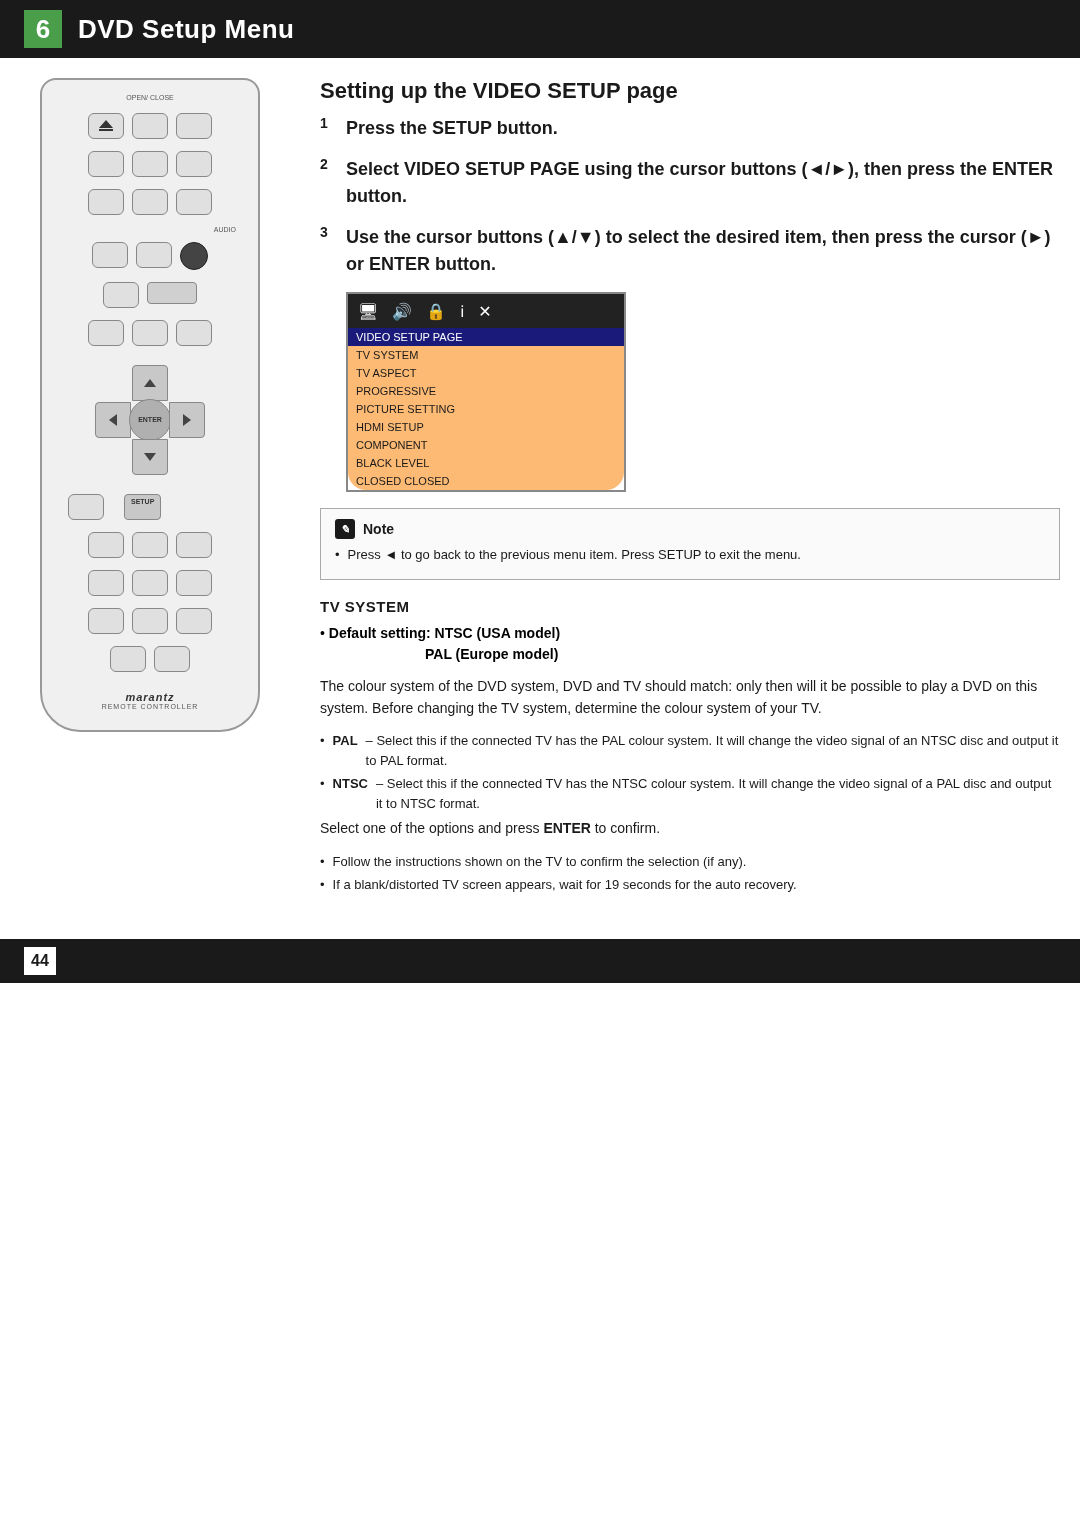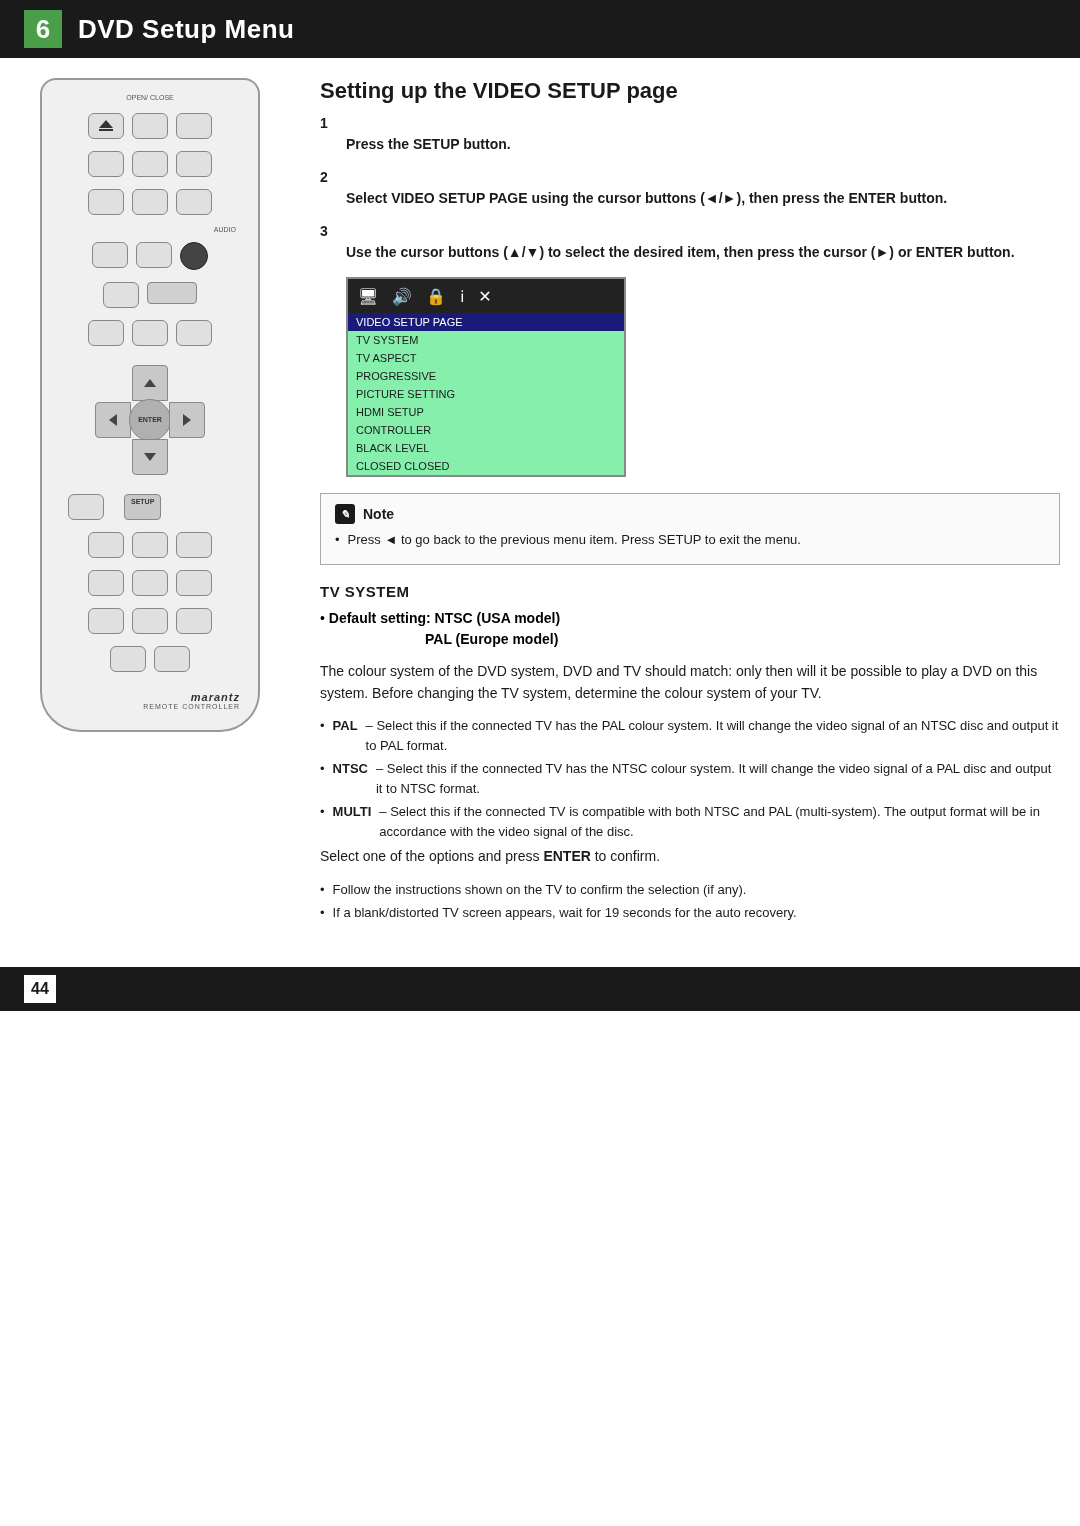--- a/index.html
+++ b/index.html
@@ -203,21 +203,21 @@
       font-size: 7px;
       font-weight: bold;
       color: #333;
       padding: 3px 6px;
       position: absolute;
       right: 14px;
       bottom: 14px;
     }
 
     .marantz-logo {
-      text-align: right;
+      text-align: center;
       margin-top: 16px;
     }
     .marantz-logo .brand {
       font-size: 11px;
       font-style: italic;
       font-weight: bold;
       color: #333;
       letter-spacing: 1px;
     }
     .marantz-logo .sub {
@@ -242,24 +242,23 @@
 
     .step-number {
       font-size: 14px;
       font-weight: bold;
       color: #1a1a1a;
       min-width: 16px;
       flex-shrink: 0;
     }
 
     .step-text {
-      font-size: 14px;
+      font-size: 18px;
       color: #1a1a1a;
       line-height: 1.5;
-      margin-top: 19px;
     }
 
     .step-text strong {
       font-weight: bold;
     }
 
     
     .menu-screenshot {
       border: 2px solid #888;
       width: 280px;
@@ -274,21 +273,22 @@
       gap: 14px;
       padding: 6px 10px;
     }
 
     .menu-icon {
       color: #fff;
       font-size: 16px;
     }
 
     .menu-items-list {
-      background: #86efac;
+      background: #fdba74;
+      border-radius: 18px;
     }
 
     .menu-item-row {
       padding: 3px 8px;
       font-size: 11px;
       color: #1a1a1a;
     }
 
     .menu-item-row.selected {
       background: #1a1a7a;
@@ -550,21 +550,21 @@
         <span class="menu-icon">ℹ</span>
         <span class="menu-icon">✕</span>
       </div>
       <div class="menu-items-list">
         <div class="menu-item-row selected">VIDEO SETUP PAGE</div>
         <div class="menu-item-row">TV SYSTEM</div>
         <div class="menu-item-row">TV ASPECT</div>
         <div class="menu-item-row">PROGRESSIVE</div>
         <div class="menu-item-row">PICTURE SETTING</div>
         <div class="menu-item-row">HDMI SETUP</div>
-        <div class="menu-item-row">CONTROLLER</div>
+        <div class="menu-item-row">COMPONENT</div>
         <div class="menu-item-row">BLACK LEVEL</div>
         <div class="menu-item-row">CLOSED CLOSED</div>
       </div>
     </div>
 
     <div class="note-box">
       <div class="note-header">
         <div class="note-icon">✎</div>
         <div class="note-title">Note</div>
       </div>
@@ -577,21 +577,20 @@
 
     <div class="default-setting">
       • <strong>Default setting: NTSC (USA model)<br>&nbsp;&nbsp;&nbsp;&nbsp;&nbsp;&nbsp;&nbsp;&nbsp;&nbsp;&nbsp;&nbsp;&nbsp;&nbsp;&nbsp;&nbsp;&nbsp;&nbsp;&nbsp;&nbsp;&nbsp;&nbsp;&nbsp;&nbsp;&nbsp;&nbsp;&nbsp;&nbsp;PAL (Europe model)</strong>
     </div>
 
     <div class="body-text">The colour system of the DVD system, DVD and TV should match: only then will it be possible to play a DVD on this system. Before changing the TV system, determine the colour system of your TV.</div>
 
     <ul class="bullet-list">
       <li><strong>PAL</strong> – Select this if the connected TV has the PAL colour system. It will change the video signal of an NTSC disc and output it to PAL format.</li>
       <li><strong>NTSC</strong> – Select this if the connected TV has the NTSC colour system. It will change the video signal of a PAL disc and output it to NTSC format.</li>
-      <li><strong>MULTI</strong> – Select this if the connected TV is compatible with both NTSC and PAL (multi-system). The output format will be in accordance with the video signal of the disc.</li>
     </ul>
 
     <div class="body-text">Select one of the options and press <strong>ENTER</strong> to confirm.</div>
 
     <ul class="bullet-list">
       <li>Follow the instructions shown on the TV to confirm the selection (if any).</li>
       <li>If a blank/distorted TV screen appears, wait for 19 seconds for the auto recovery.</li>
     </ul>
 
   </div>

